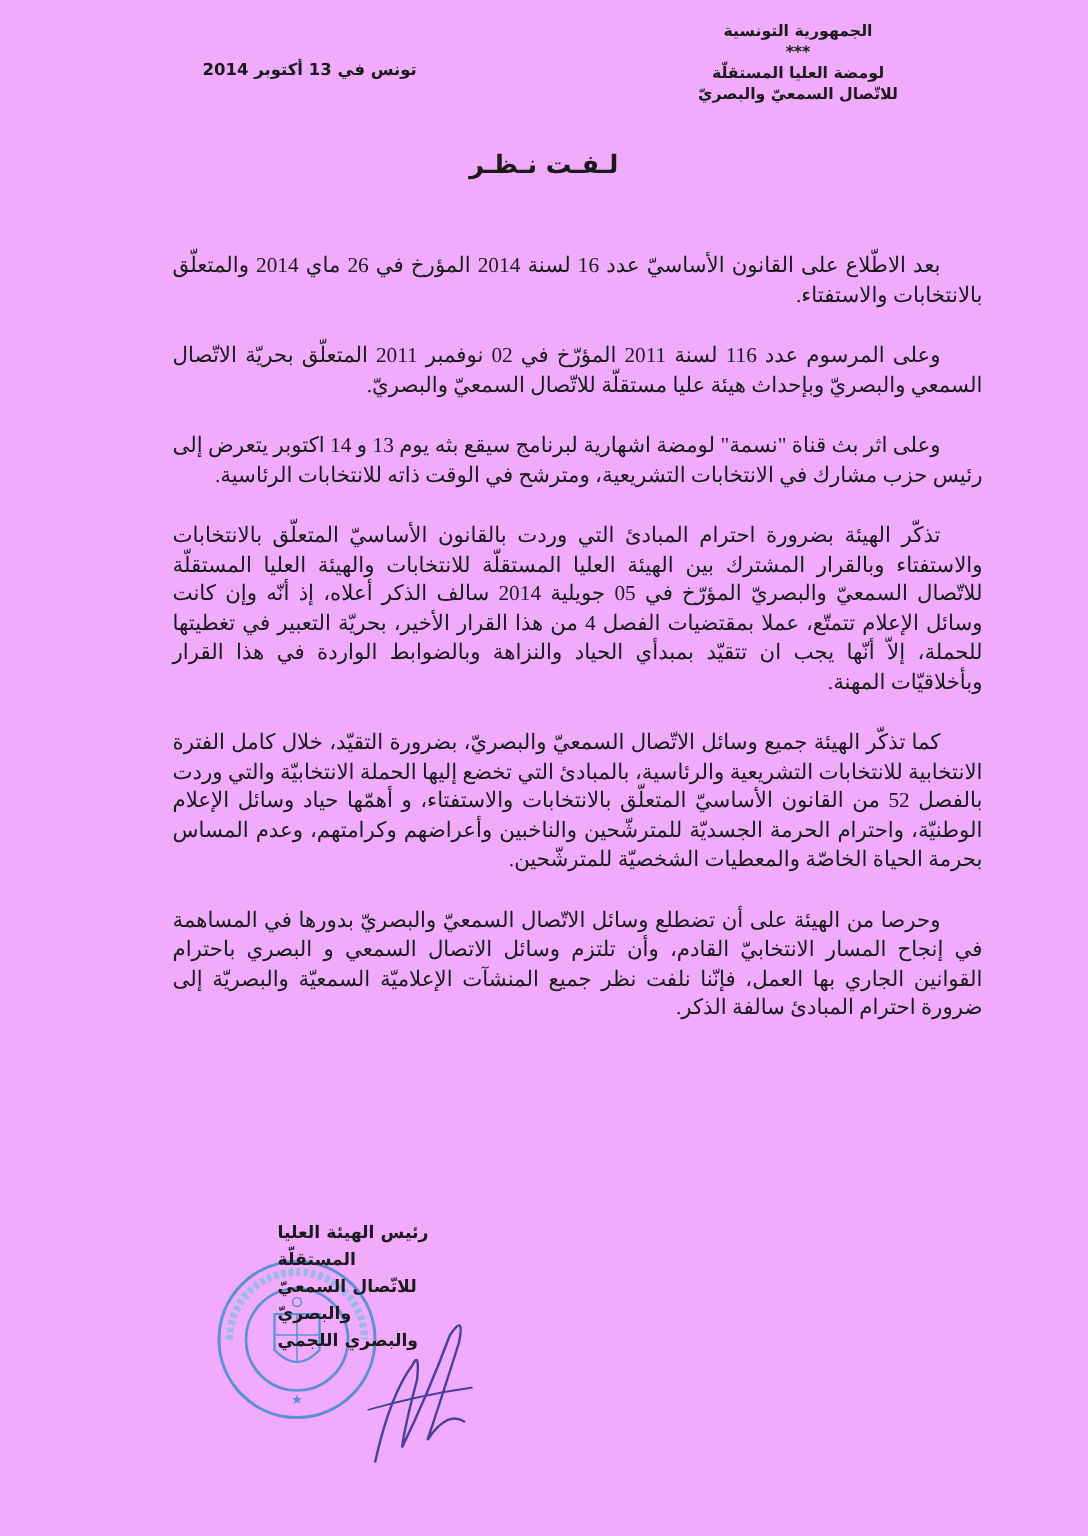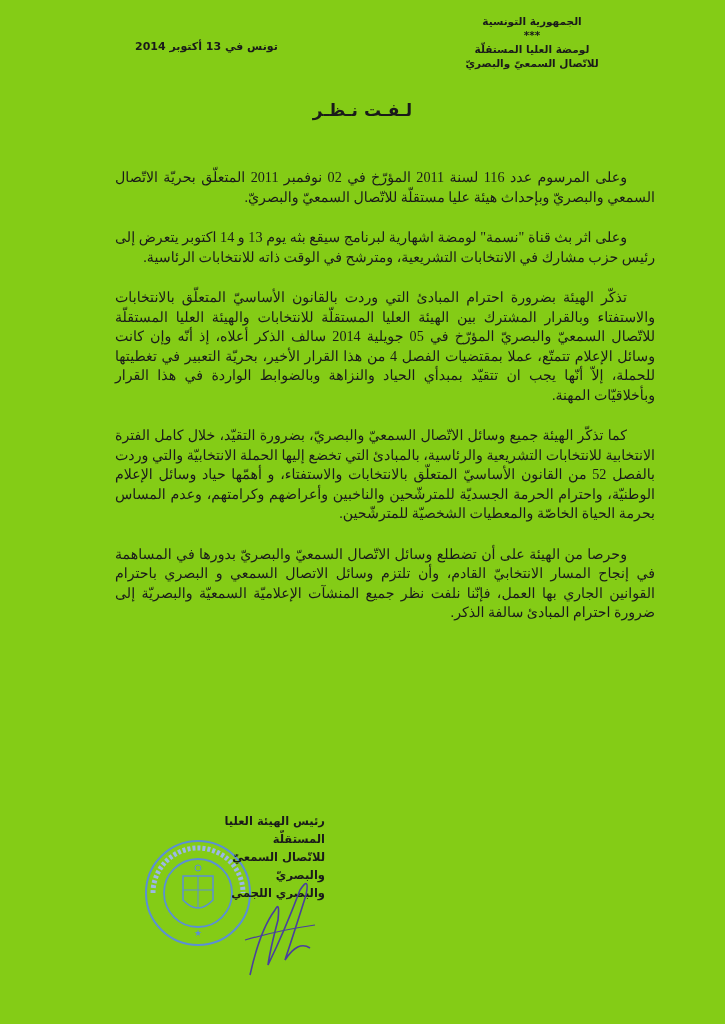--- a/index.html
+++ b/index.html
@@ -1,28 +1,28 @@
 <!DOCTYPE html>
 <html><head>
 <meta charset="utf-8">
 <style>
   html, body { margin:0; padding:0; background:#ffffff; }
   body { width:725px; height:1024px; position:relative; overflow:hidden;
          font-family:"DejaVu Sans", "Liberation Sans", sans-serif; color:#1a1a1a; }
-  .page { position:absolute; left:0; top:0; width:725px; height:1024px; background:#84cc16; }
+  .page { position:absolute; left:0; top:0; width:725px; height:1024px; background:#f0abfc; }
   .header-right { position:absolute; right:118px; top:14px; width:150px; direction:rtl; text-align:center;
                   font-size:10.5px; font-weight:bold; line-height:14px; }
   .header-right div { white-space:nowrap; }
   .header-left { position:absolute; left:135px; top:40px; direction:rtl; font-size:11px; font-weight:bold; white-space:nowrap;text-align:right; }
   .title { position:absolute; left:0; right:0; top:100px; text-align:center; direction:rtl;
            font-size:17px; font-weight:bold; letter-spacing:10px; }
   .body { position:absolute; left:115px; width:540px; top:168px; direction:rtl; text-align:justify;
           font-family:"Liberation Serif", "DejaVu Serif", serif; font-size:14.2px; line-height:19.5px; }
   .para { margin:0 0 21px 0; text-indent:28px; }
-  .signature { position:absolute; left:185px; top:812px; width:140px; direction:rtl; text-align:right;
+  .signature { position:absolute; left:185px; top:812px; width:140px; direction:rtl; text-align:left;
                font-size:11.5px; font-weight:bold; line-height:18px; }
   .stamp { position:absolute; left:143px; top:838px; width:110px; height:110px; }
   .scribble { position:absolute; left:240px; top:870px; width:80px; height:110px; }
 </style>
 </head>
 <body>
 
 <div class="page">
 
   <div class="header-right">
@@ -30,20 +30,21 @@
     <div>***</div>
     <div>لومضة العليا المستقلّة</div>
     <div>للاتّصال السمعيّ والبصريّ</div>
   </div>
 
   <div class="header-left">تونس في 13 أكتوبر 2014</div>
 
   <div class="title">لـفـت نـظـر</div>
 
   <div class="body">
+    <p class="para">بعد الاطّلاع على القانون الأساسيّ عدد 16 لسنة 2014 المؤرخ في 26 ماي 2014 والمتعلّق بالانتخابات والاستفتاء.</p>
     <p class="para">وعلى المرسوم عدد 116 لسنة 2011 المؤرّخ في 02 نوفمبر 2011 المتعلّق بحريّة الاتّصال السمعي والبصريّ وبإحداث هيئة عليا مستقلّة للاتّصال السمعيّ والبصريّ.</p>
     <p class="para">وعلى اثر بث قناة "نسمة" لومضة اشهارية لبرنامج سيقع بثه يوم 13 و 14 اكتوبر يتعرض إلى رئيس حزب مشارك في الانتخابات التشريعية، ومترشح في الوقت ذاته للانتخابات الرئاسية.</p>
     <p class="para">تذكّر الهيئة بضرورة احترام المبادئ التي وردت بالقانون الأساسيّ المتعلّق بالانتخابات والاستفتاء وبالقرار المشترك بين الهيئة العليا المستقلّة للانتخابات والهيئة العليا المستقلّة للاتّصال السمعيّ والبصريّ المؤرّخ في 05 جويلية 2014 سالف الذكر أعلاه، إذ أنّه وإن كانت وسائل الإعلام تتمتّع، عملا بمقتضيات الفصل 4 من هذا القرار الأخير، بحريّة التعبير في تغطيتها للحملة، إلاّ أنّها يجب ان تتقيّد بمبدأي الحياد والنزاهة وبالضوابط الواردة في هذا القرار وبأخلاقيّات المهنة.</p>
     <p class="para">كما تذكّر الهيئة جميع وسائل الاتّصال السمعيّ والبصريّ، بضرورة التقيّد، خلال كامل الفترة الانتخابية للانتخابات التشريعية والرئاسية، بالمبادئ التي تخضع إليها الحملة الانتخابيّة والتي وردت بالفصل 52 من القانون الأساسيّ المتعلّق بالانتخابات والاستفتاء، و أهمّها حياد وسائل الإعلام الوطنيّة، واحترام الحرمة الجسديّة للمترشّحين والناخبين وأعراضهم وكرامتهم، وعدم المساس بحرمة الحياة الخاصّة والمعطيات الشخصيّة للمترشّحين.</p>
     <p class="para">وحرصا من الهيئة على أن تضطلع وسائل الاتّصال السمعيّ والبصريّ بدورها في المساهمة في إنجاح المسار الانتخابيّ القادم، وأن تلتزم وسائل الاتصال السمعي و البصري باحترام القوانين الجاري بها العمل، فإنّنا نلفت نظر جميع المنشآت الإعلاميّة السمعيّة والبصريّة إلى ضرورة احترام المبادئ سالفة الذكر.</p>
   </div>
 
   <svg class="stamp" viewBox="0 0 110 110">
     <circle cx="55" cy="55" r="52" fill="none" stroke="#5b8fd6" stroke-width="2"></circle>
     <circle cx="55" cy="55" r="34" fill="none" stroke="#5b8fd6" stroke-width="1.8"></circle>

